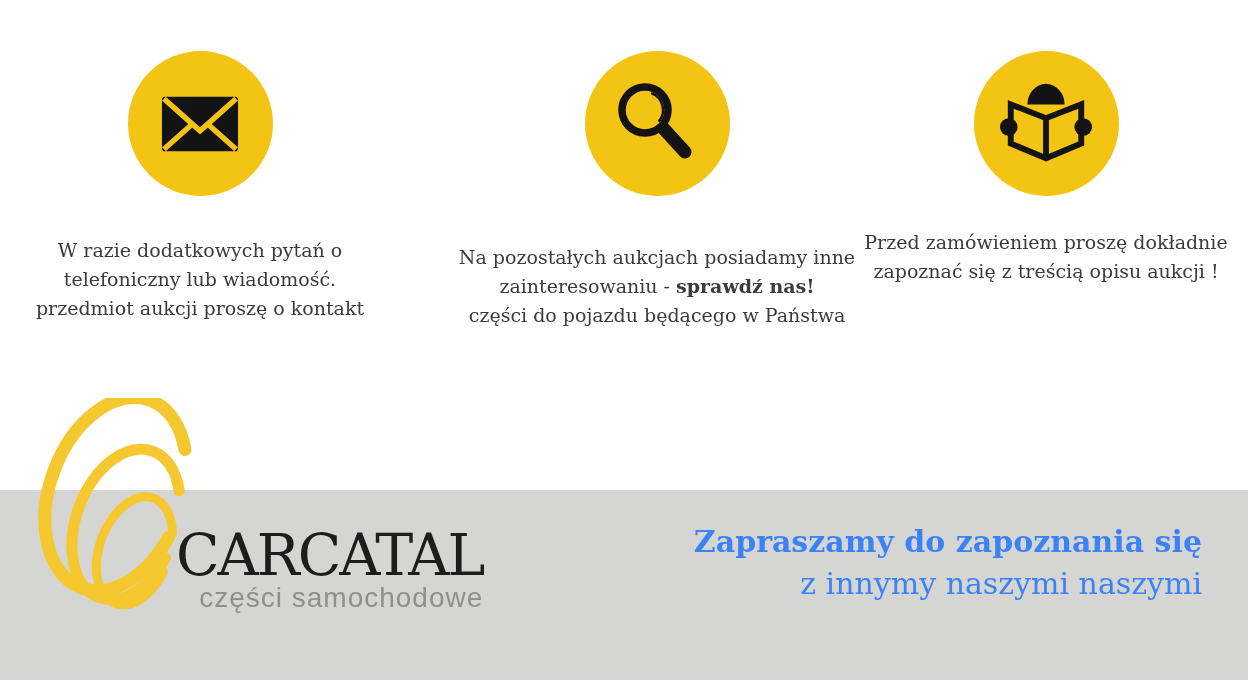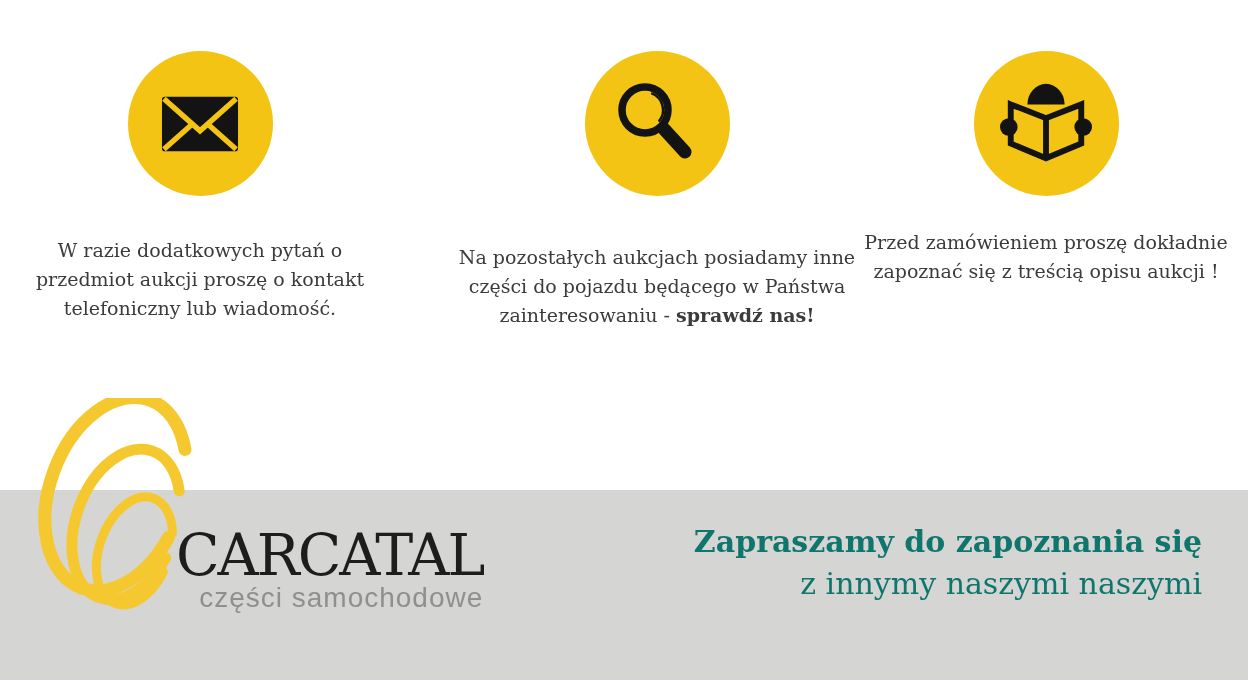--- a/index.html
+++ b/index.html
@@ -66,58 +66,58 @@
     color:var(--logo-text);white-space:nowrap;
   }
   .logo-tagline{
     font-family:"Liberation Sans", sans-serif;
     font-size:28px;line-height:24px;letter-spacing:1px;
     color:var(--tagline-gray);white-space:nowrap;
   }
 
   .invite{
     position:absolute;right:46px;top:521px;text-align:right;
-    color:#0f766e;font-size:30px;line-height:42px;
+    color:#3b82f6;font-size:30px;line-height:42px;
   }
   .invite .l1{font-weight:bold;white-space:nowrap;}
   .invite .l2{white-space:nowrap;}
 </style>
 </head>
 <body>
 
 <div class="canvas">
 
   <div class="feature f1">
     <div class="icon-circle">
       <svg width="78" height="58" viewBox="0 0 80 58">
         <rect class="glyph-black-fill" x="1" y="1" width="78" height="56" rx="3"></rect>
         <path class="envelope-flap" d="M3 3 L40 36 L77 3"></path>
         <path class="envelope-flap" d="M3 55 L31 30"></path>
         <path class="envelope-flap" d="M77 55 L49 30"></path>
       </svg>
     </div>
     <p class="feature-text">
       <span class="line">W razie dodatkowych pytań o</span>
+      <span class="line">telefoniczny lub wiadomość.</span>
       <span class="line">przedmiot aukcji proszę o kontakt</span>
-      <span class="line">telefoniczny lub wiadomość.</span>
     </p>
   </div>
 
   <div class="feature f2">
     <div class="icon-circle">
       <svg width="84" height="84" viewBox="0 0 84 84">
         <circle class="lens-ring" cx="30" cy="28" r="23"></circle>
         <path class="lens-glint" d="M36.2 11.1 A18 18 0 0 1 43.8 39.6"></path>
         <path class="lens-handle" d="M49 47 L70 70"></path>
       </svg>
     </div>
     <p class="feature-text">
       <span class="line">Na pozostałych aukcjach posiadamy inne</span>
+      <span class="line"><span>zainteresowaniu - </span><b>sprawdź nas!</b></span>
       <span class="line">części do pojazdu będącego w Państwa</span>
-      <span class="line"><span>zainteresowaniu - </span><b>sprawdź nas!</b></span>
     </p>
   </div>
 
   <div class="feature f3">
     <div class="icon-circle">
       <svg width="94" height="94" viewBox="0 0 96 96">
         <path class="glyph-black-fill" d="M29 28 a19 21 0 0 1 38 0 z"></path>
         <path class="book-body" d="M12 28 L48 42 L84 28 L84 68 L48 83 L12 68 Z"></path>
         <path class="book-spine" d="M48 42 L48 83"></path>
         <circle class="glyph-black-fill" cx="10" cy="51" r="9"></circle>

